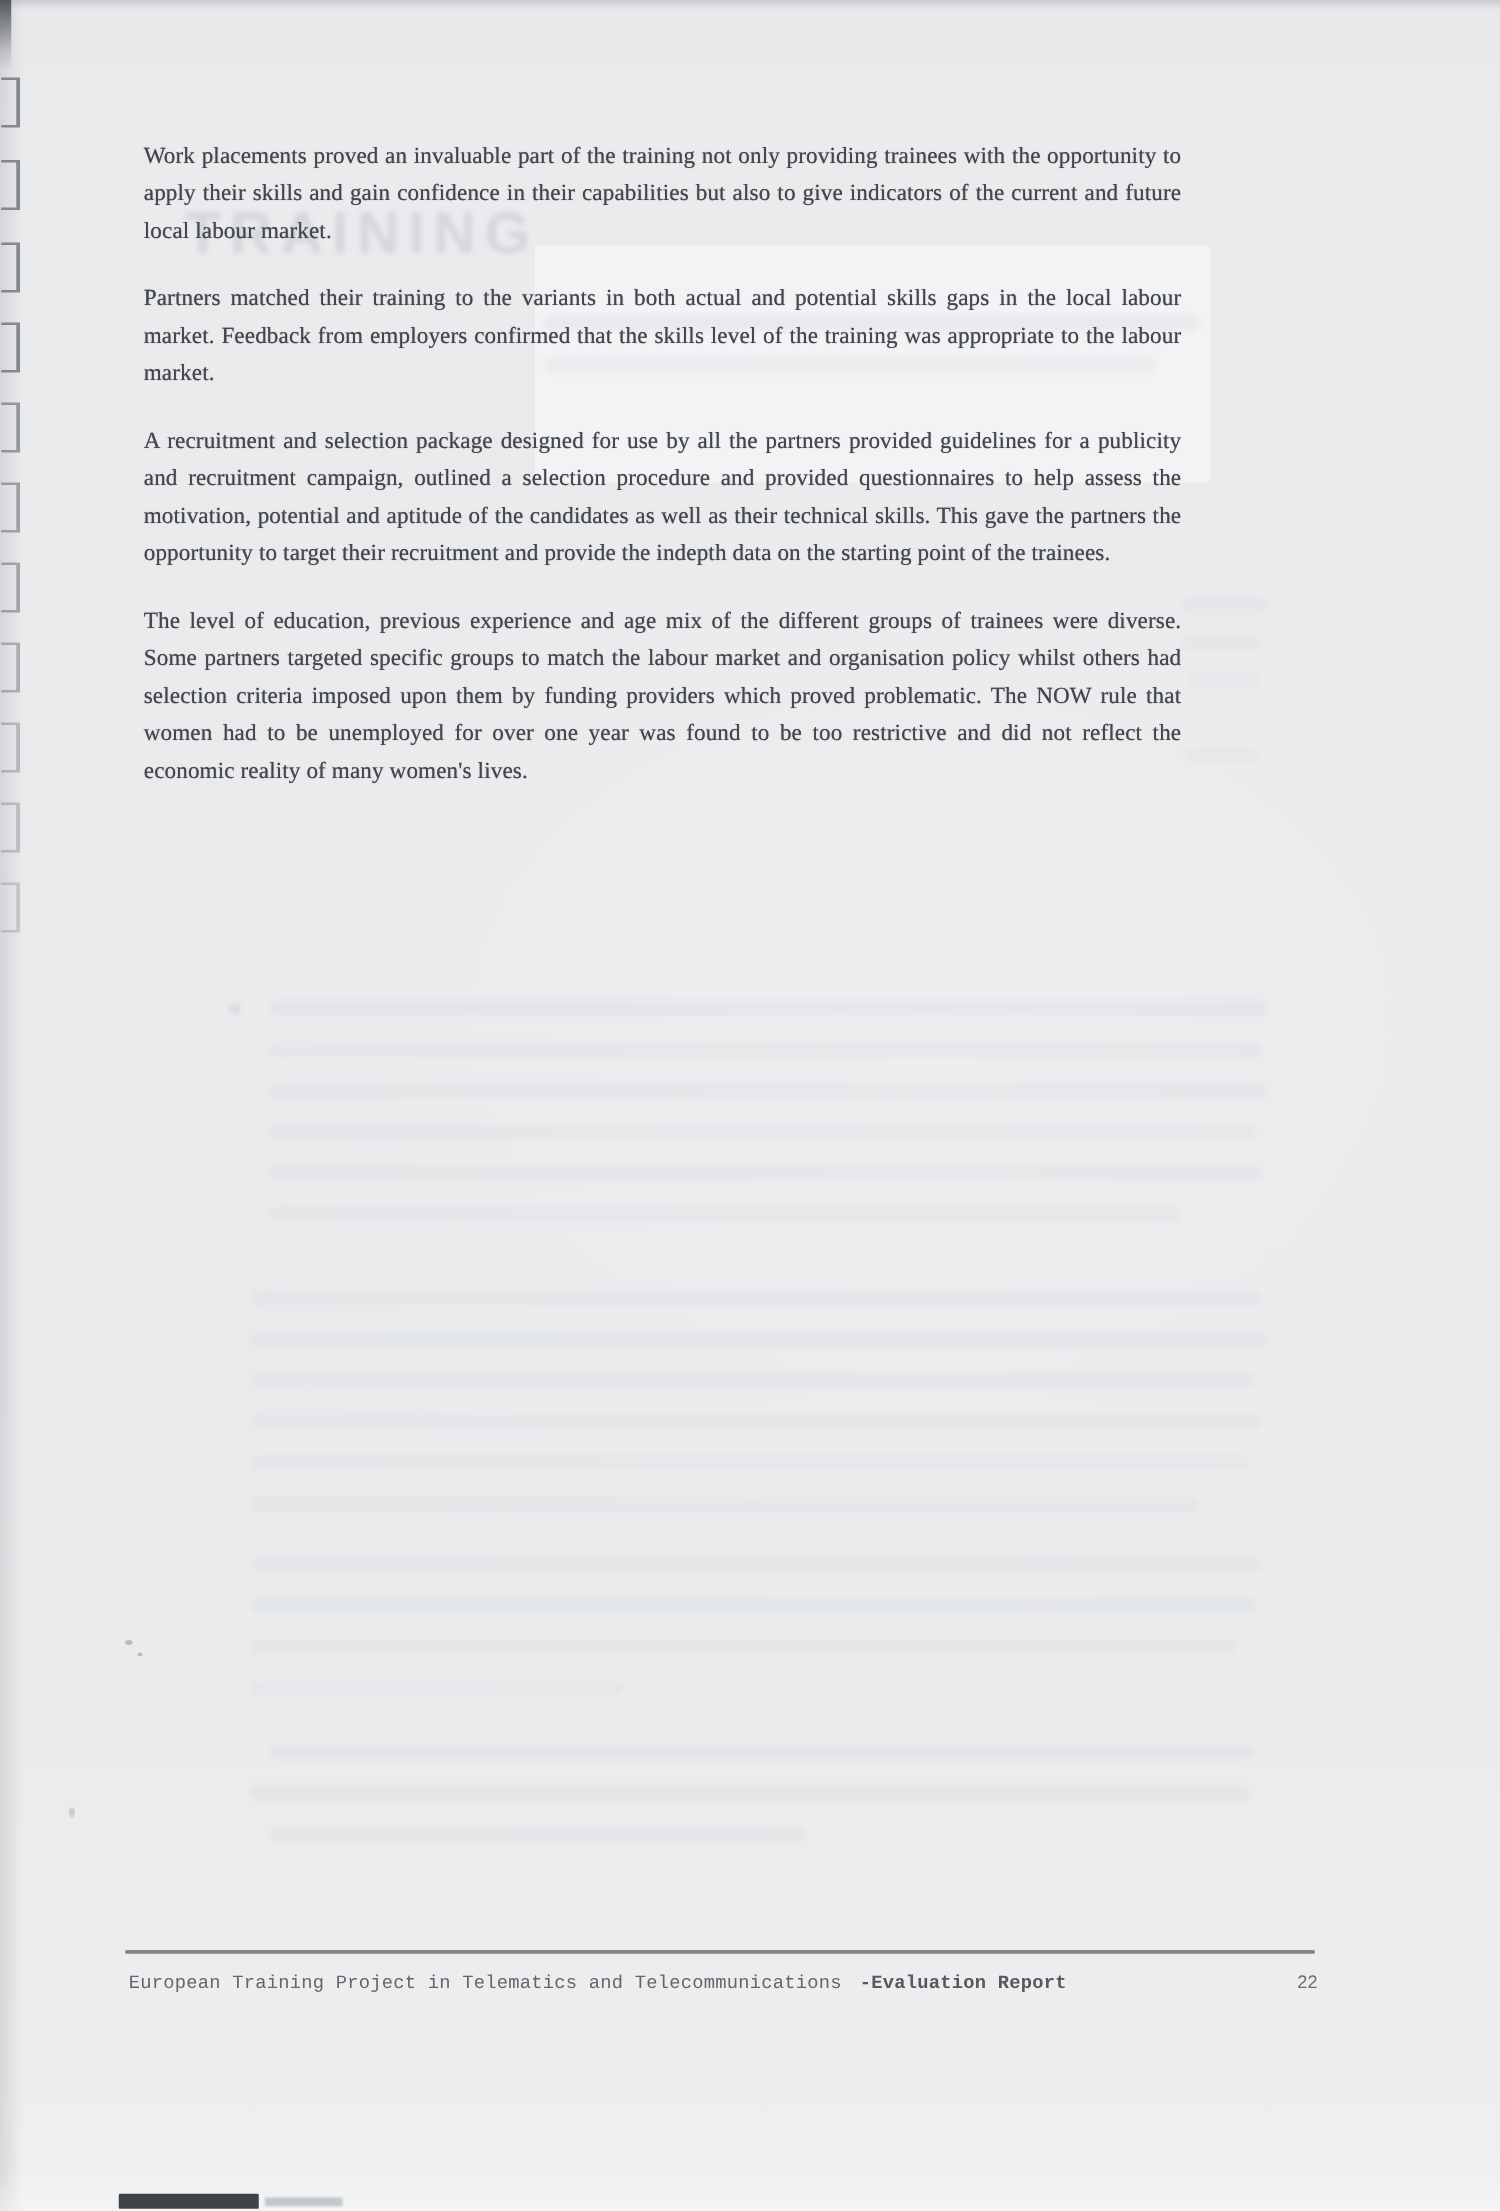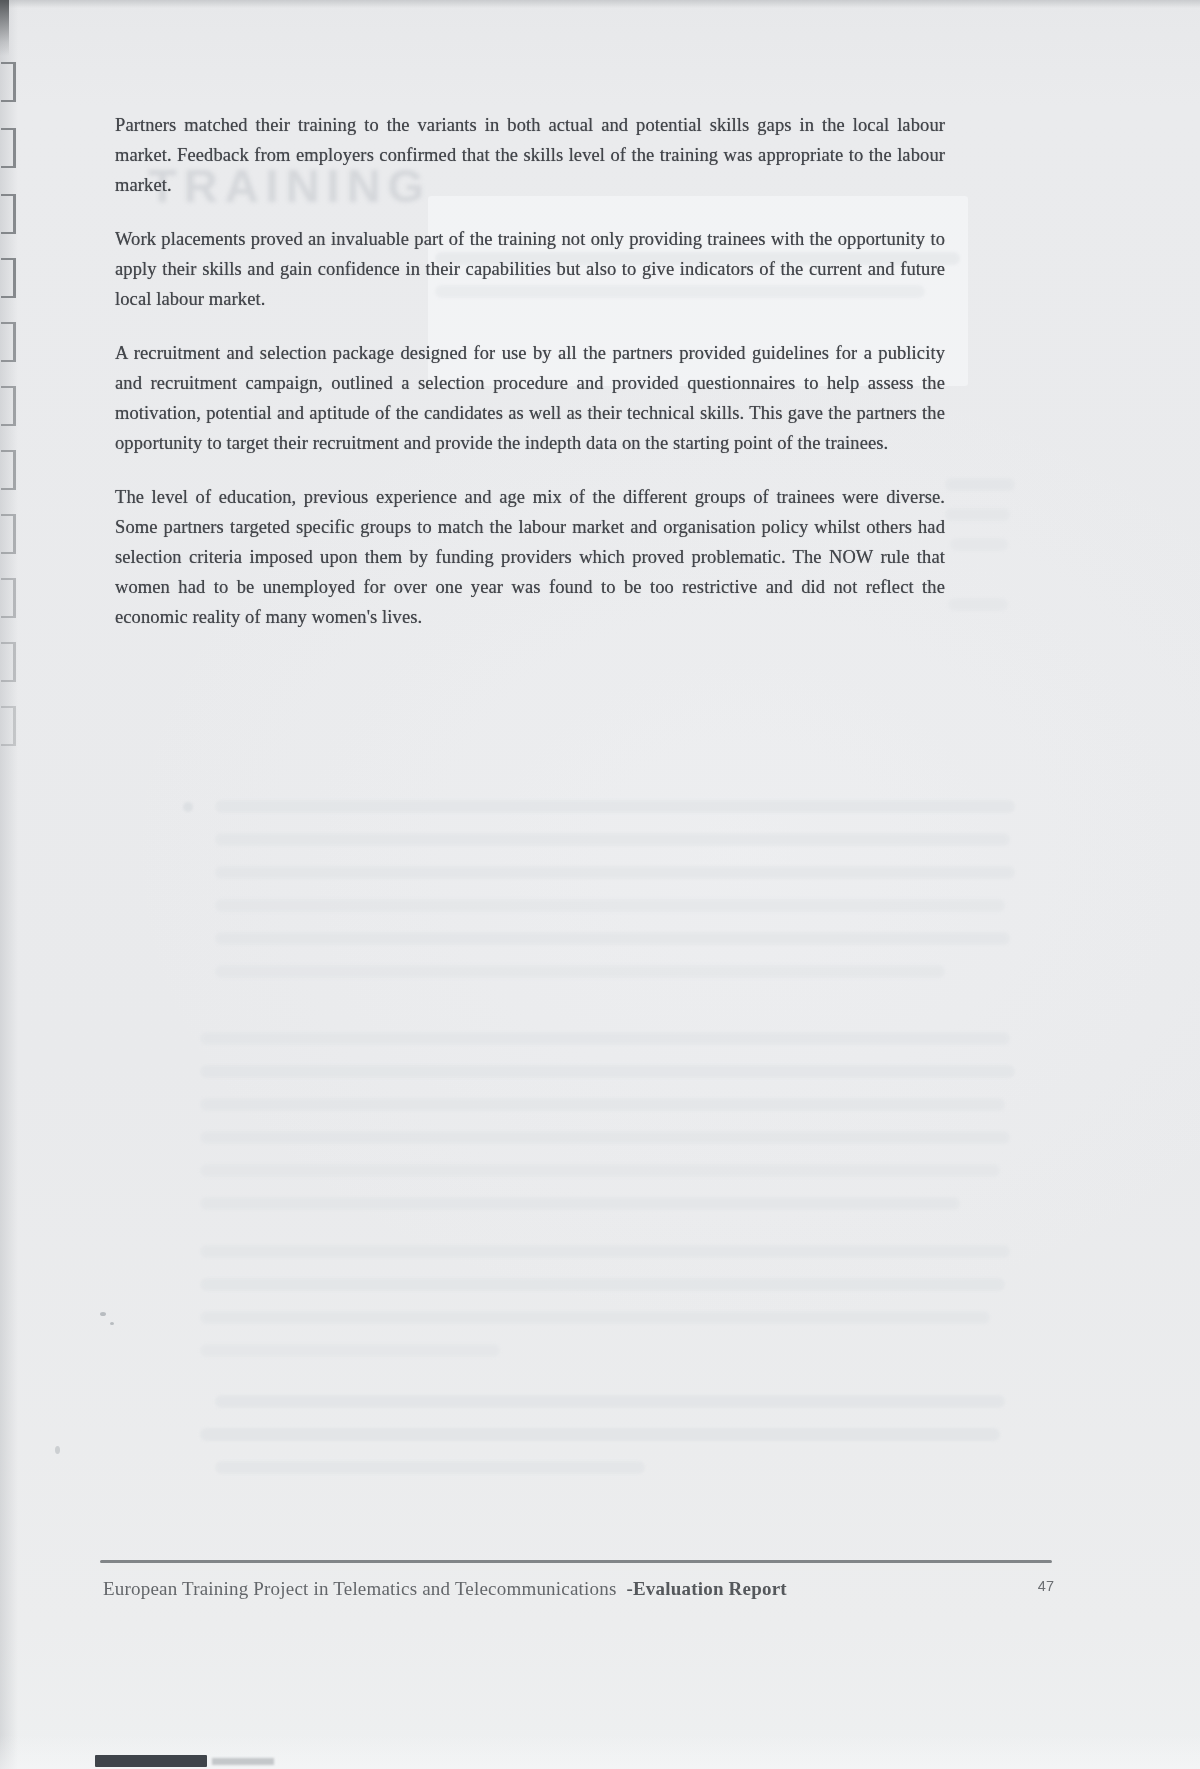--- a/index.html
+++ b/index.html
@@ -47,21 +47,21 @@
     color:#43464b;font-size:18.5px;line-height:30px;
     text-align:justify;letter-spacing:0.1px;
     text-shadow:0 0 0.7px rgba(64,67,72,0.75);
   }
   .text-col p{margin:0;}
 
   
   .footer-rule{position:absolute;left:100px;top:1560px;width:952px;height:3px;
     background:#6f7377;opacity:0.85;border-radius:2px;filter:blur(0.3px);}
   .footer-text{position:absolute;left:103px;top:1578px;width:860px;
-    font-family:Liberation Serif, serif;font-size:19px;
+    font-family:Liberation Mono, monospace;font-size:15px;
     color:#63666a;letter-spacing:0.2px;filter:blur(0.3px);}
   .footer-text .suffix{font-weight:bold;color:#55585c;margin-left:5px;}
   .footer-page{position:absolute;left:1022px;top:1578px;width:32px;text-align:right;
     font-family:"Liberation Sans", sans-serif;font-size:14.5px;color:#6b6e72;filter:blur(0.3px);}
 
   
   .bottom-bar{position:absolute;left:95px;top:1755px;width:112px;height:12px;
     background:#3f444a;filter:blur(0.6px);border-radius:1px;}
   .bottom-bar-ext{position:absolute;left:212px;top:1758px;width:62px;height:7px;
     background:rgba(150,155,160,0.5);filter:blur(1px);}
@@ -118,32 +118,32 @@
   <div class="gl" style="left:200px;top:1245px;width:810px;opacity:.5"></div>
   <div class="gl" style="left:200px;top:1278px;width:805px;opacity:.55"></div>
   <div class="gl" style="left:200px;top:1311px;width:790px;opacity:.5"></div>
   <div class="gl" style="left:200px;top:1344px;width:300px;opacity:.45"></div>
 
   <div class="gl" style="left:215px;top:1395px;width:790px;opacity:.6"></div>
   <div class="gl" style="left:200px;top:1428px;width:800px;opacity:.65"></div>
   <div class="gl" style="left:215px;top:1461px;width:430px;opacity:.55"></div>
 
   <div class="text-col">
+    <p>Work placements proved an invaluable part of the training not only providing trainees with the opportunity to apply their skills and gain confidence in their capabilities but also to give indicators of the current and future local labour market.</p>
     <p>Partners matched their training to the variants in both actual and potential skills gaps in the local labour market. Feedback from employers confirmed that the skills level of the training was appropriate to the labour market.</p>
-    <p>Work placements proved an invaluable part of the training not only providing trainees with the opportunity to apply their skills and gain confidence in their capabilities but also to give indicators of the current and future local labour market.</p>
     <p>A recruitment and selection package designed for use by all the partners provided guidelines for a publicity and recruitment campaign, outlined a selection procedure and provided questionnaires to help assess the motivation, potential and aptitude of the candidates as well as their technical skills. This gave the partners the opportunity to target their recruitment and provide the indepth data on the starting point of the trainees.</p>
     <p>The level of education, previous experience and age mix of the different groups of trainees were diverse. Some partners targeted specific groups to match the labour market and organisation policy whilst others had selection criteria imposed upon them by funding providers which proved problematic. The NOW rule that women had to be unemployed for over one year was found to be too restrictive and did not reflect the economic reality of many women's lives.</p>
   </div>
 
   <div class="footer-rule"></div>
   <div class="footer-text">
     <span>European Training Project in Telematics and Telecommunications</span>
     <span class="suffix">-Evaluation Report</span>
   </div>
-  <div class="footer-page">47</div>
+  <div class="footer-page">22</div>
 
   <div class="speck" style="left:100px;top:1312px;width:6px;height:4px"></div>
   <div class="speck" style="left:110px;top:1322px;width:4px;height:3px"></div>
   <div class="speck" style="left:55px;top:1446px;width:5px;height:8px;opacity:.6"></div>
   <div class="bottom-bar"></div>
   <div class="bottom-bar-ext"></div>
 
 </div>
 
 </body></html>

